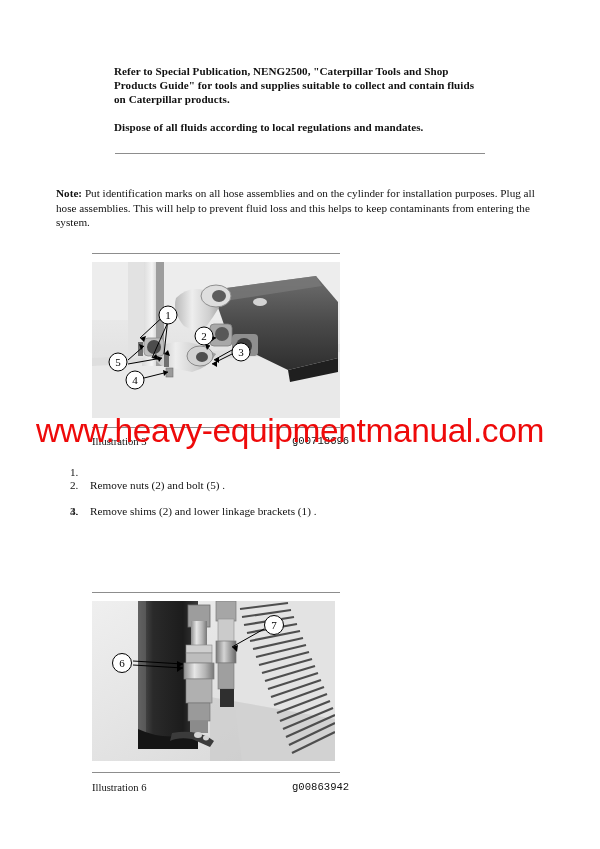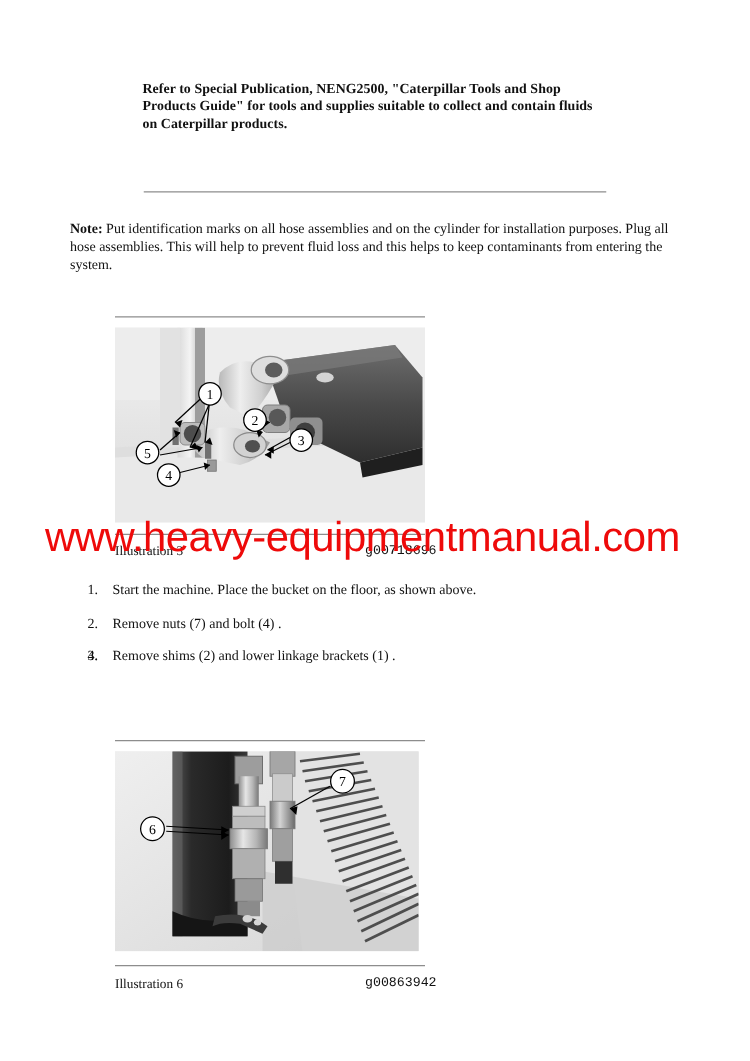--- a/index.html
+++ b/index.html
@@ -49,21 +49,21 @@
   .rule-header {
     left: 115px;
     top: 141px;
     width: 370px;
   }
 
   
   .note-block {
     position: absolute;
     left: 56px;
-    top: 164px;
+    top: 174px;
     width: 492px;
   }
   .note-para {
     font-size: 11.2px;
     line-height: 14.6px;
     margin: 0;
     text-align: left;
   }
   .note-label {
     font-weight: bold;
@@ -172,20 +172,21 @@
     z-index: 40;
   }
 </style>
 </head>
 <body>
 
 <div class="page">
 
   <div class="header-block">
     <p class="header-para">Refer to Special Publication, NENG2500, "Caterpillar Tools and Shop Products Guide" for tools and supplies suitable to collect and contain fluids on Caterpillar products.</p>
+    <p class="header-para second">Dispose of all fluids according to local regulations and mandates.</p>
   </div>
 
   <div class="rule rule-header"></div>
 
   <div class="note-block">
     <p class="note-para"><span class="note-label">Note:</span><span> Put identification marks on all hose assemblies and on the cylinder for installation purposes. Plug all hose assemblies. This will help to prevent fluid loss and this helps to keep contaminants from entering the system.</span></p>
   </div>
 
   <div class="figure" id="figure-1">
     <div class="figure-rule-top"></div>
@@ -303,25 +304,24 @@
 
     <div class="caption-row">
       <span class="caption-label">Illustration 3</span>
       <span class="caption-code">g00718696</span>
     </div>
   </div>
 
   <ol class="steps">
     <li class="step">
       <span class="step-num">1.</span>
-      <span>Start the machine. Place the bucket on the floor, as shown above.</span>
     </li>
     <li class="step">
       <span class="step-num">2.</span>
-      <span>Remove nuts (7) and bolt (4) .</span>
+      <span>Remove nuts (2) and bolt (5) .</span>
     </li>
     <li class="step">
       <span class="step-num">3.</span>
     </li>
     <li class="step">
       <span class="step-num">4.</span>
       <span>Remove shims (2) and lower linkage brackets (1) .</span>
     </li>
   </ol>
 

